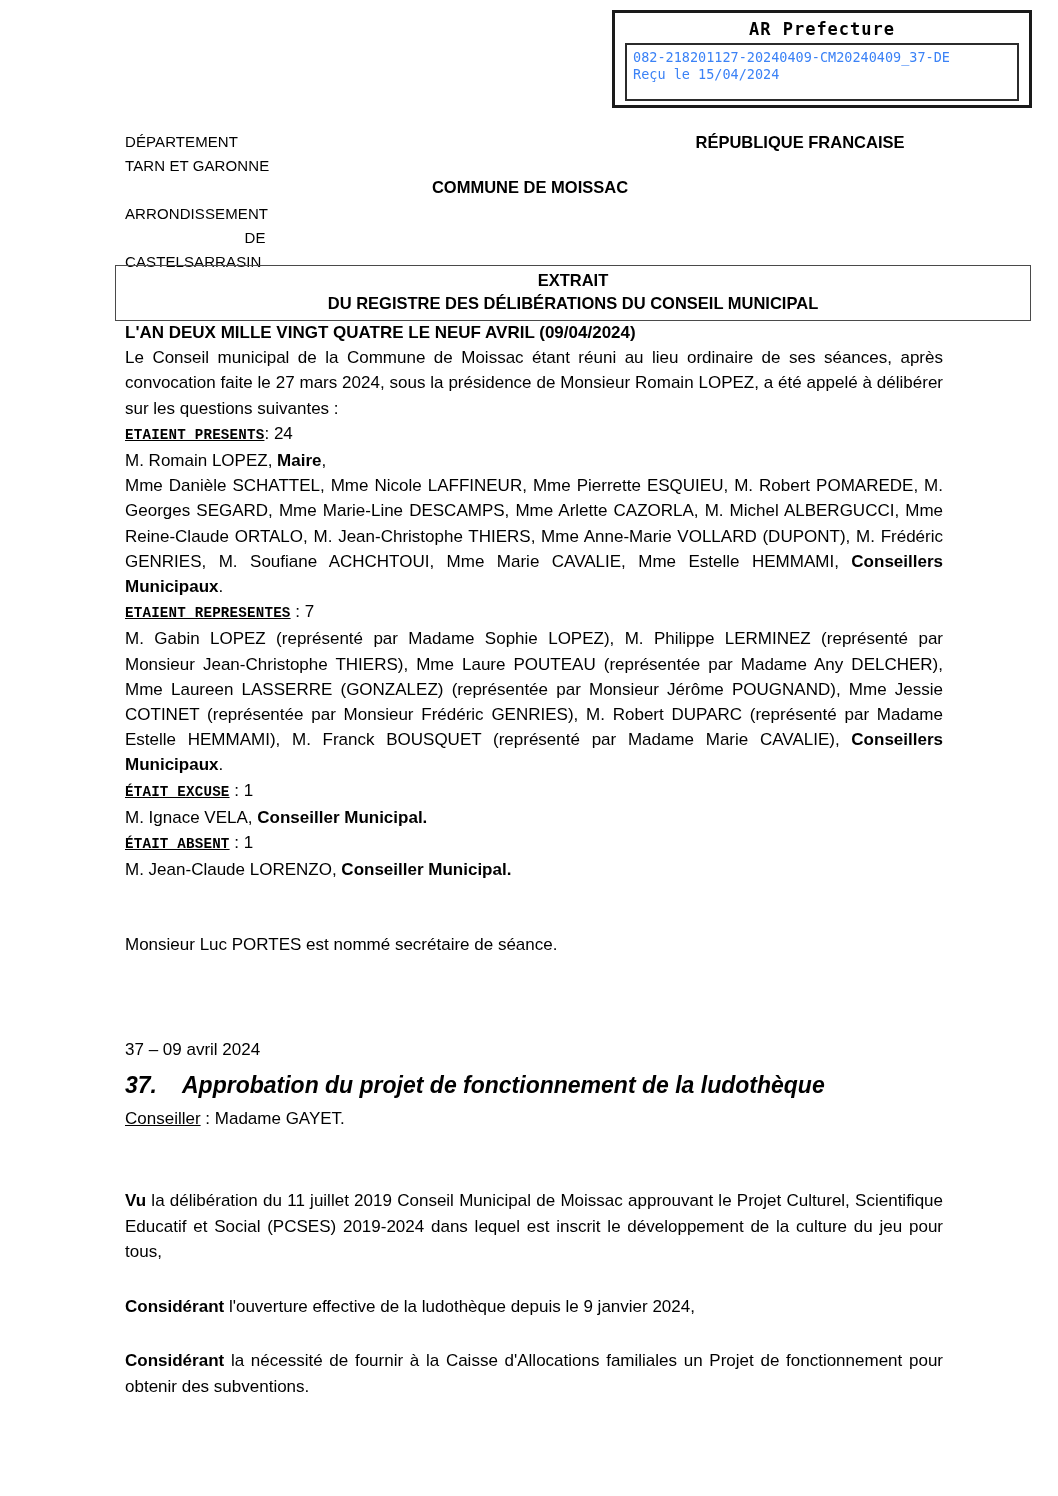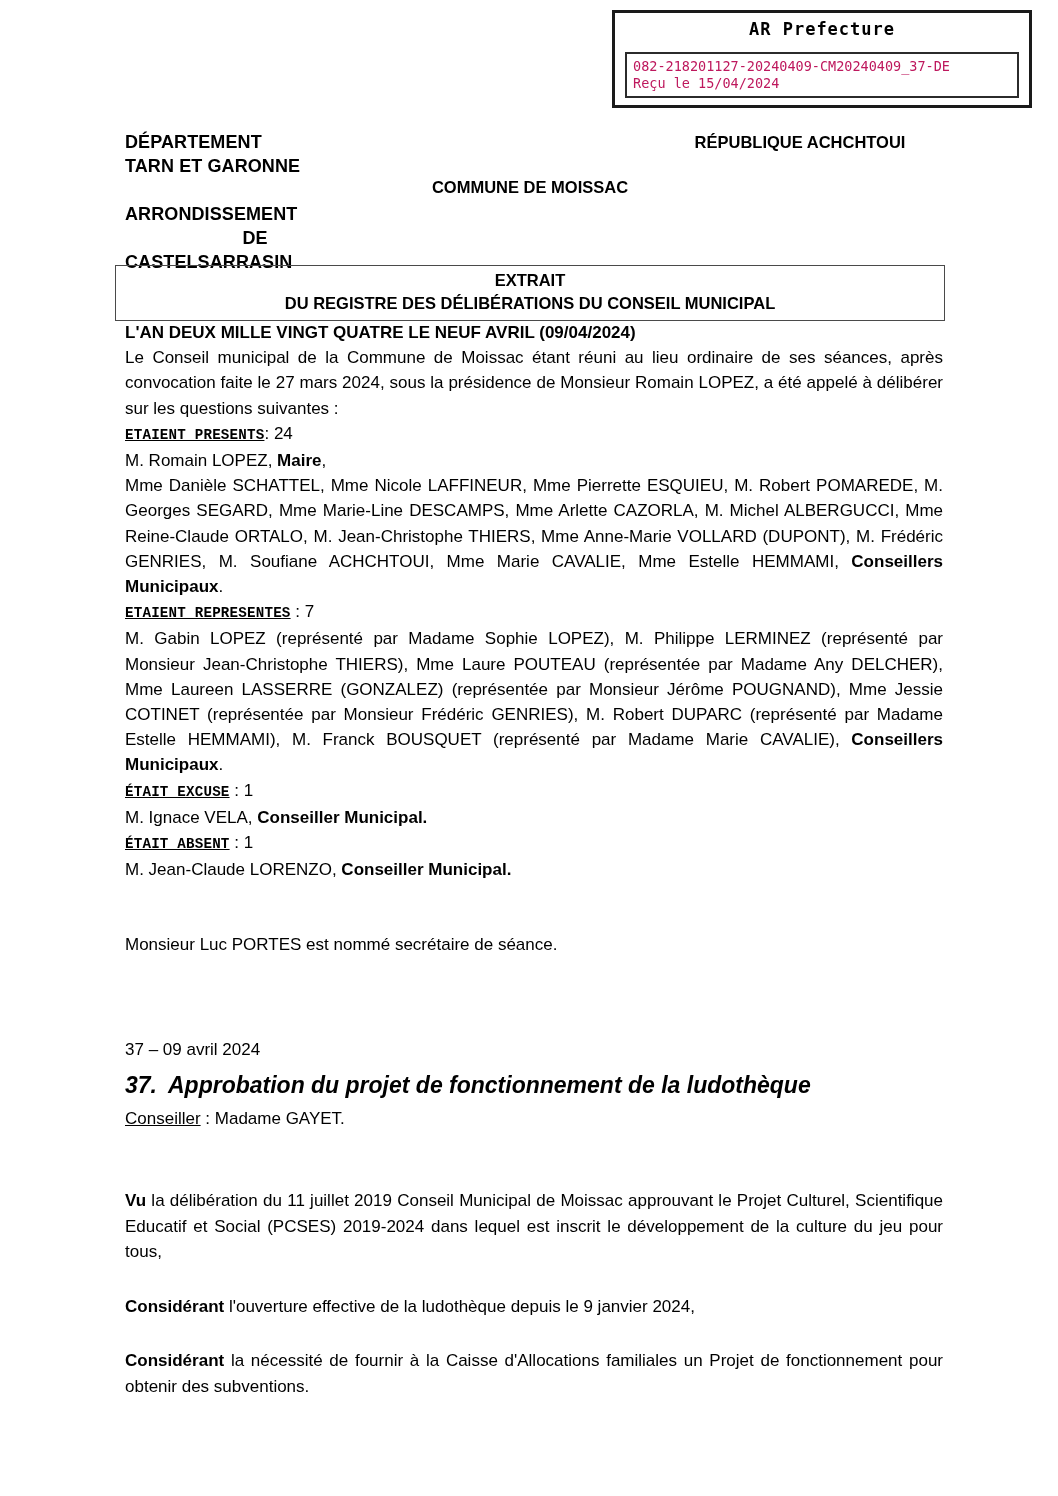--- a/index.html
+++ b/index.html
@@ -38,46 +38,46 @@
     font-weight: bold;
     font-size: 17px;
     text-align: center;
     letter-spacing: 1px;
     line-height: 24px;
     color: #000;
   }
   .ar-stamp-body {
     border: 2px solid #2b2b2b;
     box-sizing: border-box;
-    margin-top: 11px;
-    height: 46px;
+    margin-top: 2px;
+    height: 58px;
     padding: 4px 6px;
     font-family: "DejaVu Sans Mono", monospace;
     font-size: 13.5px;
     line-height: 17px;
-    color: #be185d;
+    color: #3b82f6;
     white-space: nowrap;
     overflow: hidden;
   }
 
   
   .hdr {
     position: absolute;
     left: 0;
     top: 130px;
     width: 1058px;
     height: 130px;
   }
   .hdr-left {
     position: absolute;
     left: 125px;
     top: 0;
     width: 260px;
-    font-weight: bold;
-    font-size: 18px;
+    font-weight: normal;
+    font-size: 15px;
     line-height: 24px;
     letter-spacing: 0.1px;
   }
   .hdr-left .ctr { text-align: center; }
   .hdr-left .blk2 { margin-top: 24px; }
   .hdr-right {
     position: absolute;
     left: 600px;
     top: 0;
     width: 400px;
@@ -95,21 +95,21 @@
     font-weight: bold;
     font-size: 16.5px;
     line-height: 24px;
   }
 
   
   .extrait-box {
     position: absolute;
     left: 115px;
     top: 265px;
-    width: 830px;
+    width: 916px;
     box-sizing: border-box;
     border: 1.5px solid #4a4a4a;
     padding: 3px 4px 5px 4px;
     text-align: center;
     font-weight: bold;
     font-size: 16.5px;
     line-height: 23px;
   }
 
   
@@ -150,21 +150,21 @@
   .delib-title {
     position: absolute;
     left: 125px;
     top: 1070px;
     width: 818px;
     font-weight: bold;
     font-style: italic;
     font-size: 23px;
     line-height: 30px;
   }
-  .delib-title .num { margin-right: 11px; }
+  .delib-title .num { margin-right: 25px; }
   .rapporteur {
     position: absolute;
     left: 125px;
     top: 1106px;
     font-size: 17px;
     line-height: 25px;
   }
 
   
   .clauses {
@@ -195,21 +195,21 @@
   </div>
 
   <div class="hdr">
     <div class="hdr-left">
       <div>DÉPARTEMENT</div>
       <div>TARN ET GARONNE</div>
       <div class="blk2">ARRONDISSEMENT</div>
       <div class="ctr">DE</div>
       <div>CASTELSARRASIN</div>
     </div>
-    <div class="hdr-right">RÉPUBLIQUE ACHCHTOUI</div>
+    <div class="hdr-right">RÉPUBLIQUE FRANCAISE</div>
     <div class="hdr-commune">COMMUNE DE MOISSAC</div>
   </div>
 
   <div class="extrait-box">
     <div>EXTRAIT</div>
     <div>DU REGISTRE DES DÉLIBÉRATIONS DU CONSEIL MUNICIPAL</div>
   </div>
 
   <div class="body">
 

